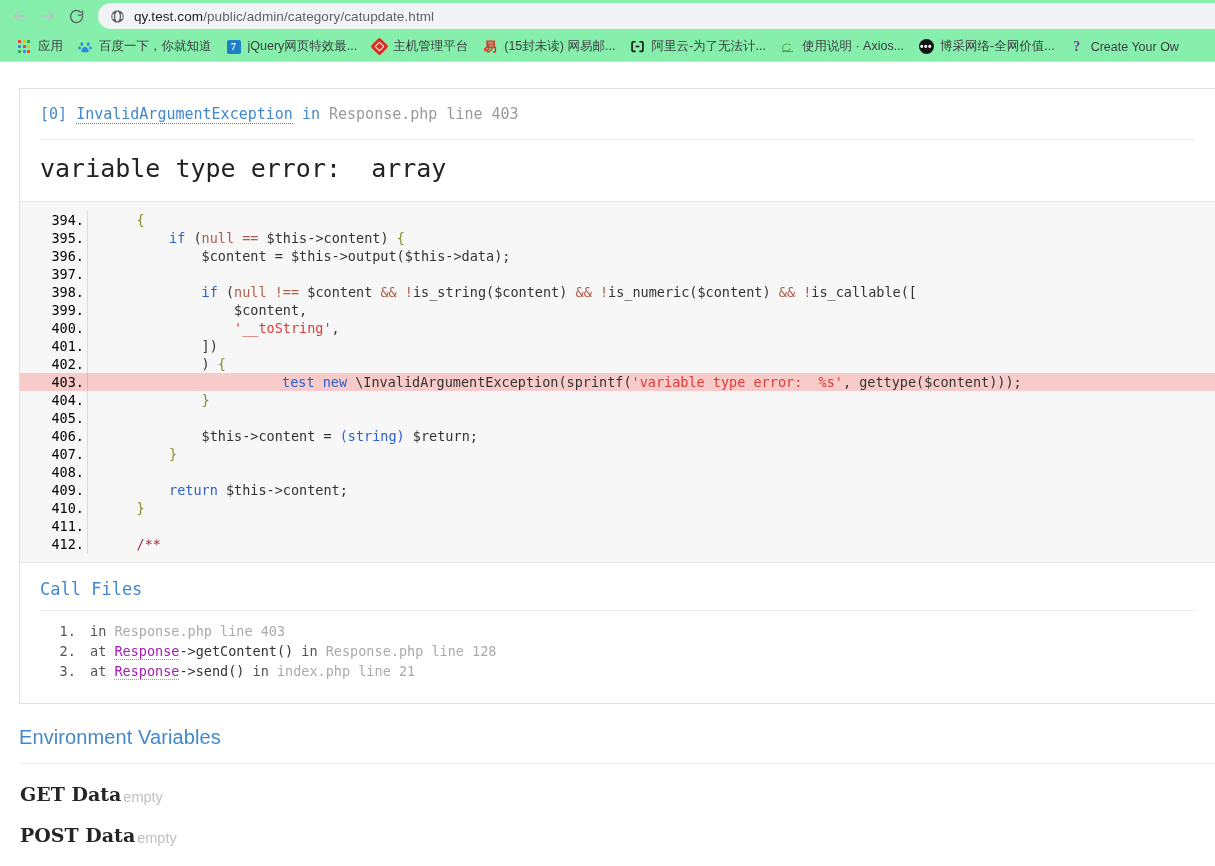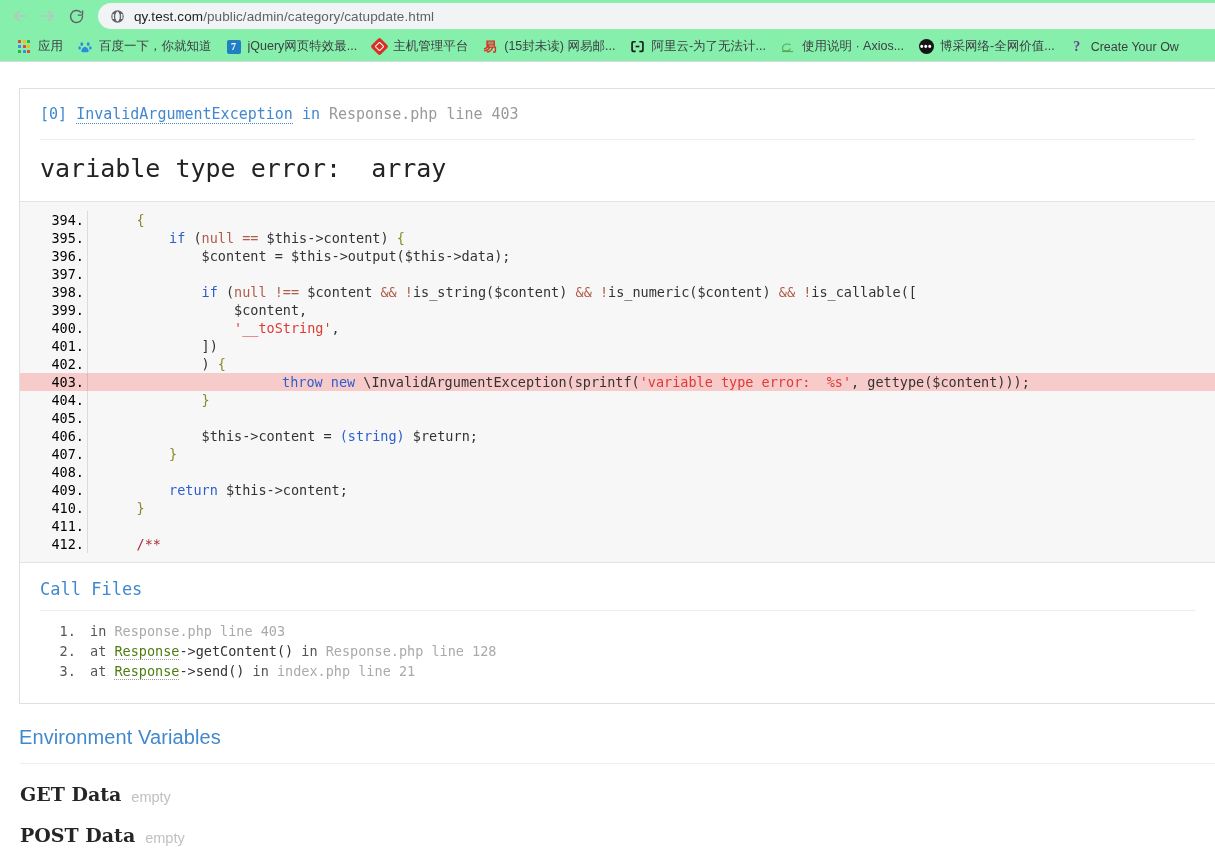--- a/index.html
+++ b/index.html
@@ -252,21 +252,21 @@
     list-style: decimal;
     font-family: "DejaVu Sans Mono", "Liberation Mono", monospace;
     font-size: 13.5px;
     line-height: 20px;
     color: #555;
   }
   .cs-list li { padding-left: 6px; }
   .cs-list li::marker { color: #555; }
   .cs-kw { color: #555; }
   .cs-cls {
-    color: #4d7c0f;
+    color: #a21caf;
     border-bottom: 1px dotted #999;
   }
   .cs-fn { color: #333; }
   .cs-file { color: #aaa; }
 
   
   .env-section {
     padding: 22px 0 0 19px;
   }
   .env-title {
@@ -292,21 +292,21 @@
   .env-key {
     font-family: "DejaVu Serif", "Liberation Serif", serif;
     font-size: 19px;
     font-weight: bold;
     color: #252525;
   }
   .env-empty {
     font-family: "Liberation Sans", sans-serif;
     font-size: 14.5px;
     color: #c0c0c0;
-    margin-left: 10px;
+    margin-left: 2px;
   }
 </style>
 </head>
 <body>
 
 <div class="browser-chrome">
 
   <div class="toolbar-row">
     <div class="nav-btn">
       <span>
@@ -450,21 +450,21 @@
     <div class="code-block" id="code-block">
         <div class="code-line"><span class="ln">394.</span><span class="src"><span class="t-var">    </span><span class="t-brc">{</span></span></div>
         <div class="code-line"><span class="ln">395.</span><span class="src"><span class="t-var">        </span><span class="t-kw">if</span><span class="t-var"> (</span><span class="t-null">null</span><span class="t-var"> </span><span class="t-op">==</span><span class="t-var"> $this-&gt;content) </span><span class="t-brc">{</span></span></div>
         <div class="code-line"><span class="ln">396.</span><span class="src"><span class="t-var">            $content = $this-&gt;output($this-&gt;data);</span></span></div>
         <div class="code-line"><span class="ln">397.</span><span class="src"><span class="t-var"></span></span></div>
         <div class="code-line"><span class="ln">398.</span><span class="src"><span class="t-var">            </span><span class="t-kw">if</span><span class="t-var"> (</span><span class="t-null">null</span><span class="t-var"> </span><span class="t-op">!==</span><span class="t-var"> $content </span><span class="t-op">&amp;&amp;</span><span class="t-var"> </span><span class="t-op">!</span><span class="t-var">is_string($content) </span><span class="t-op">&amp;&amp;</span><span class="t-var"> </span><span class="t-op">!</span><span class="t-var">is_numeric($content) </span><span class="t-op">&amp;&amp;</span><span class="t-var"> </span><span class="t-op">!</span><span class="t-var">is_callable([</span></span></div>
         <div class="code-line"><span class="ln">399.</span><span class="src"><span class="t-var">                $content,</span></span></div>
         <div class="code-line"><span class="ln">400.</span><span class="src"><span class="t-var">                </span><span class="t-str">'__toString'</span><span class="t-var">,</span></span></div>
         <div class="code-line"><span class="ln">401.</span><span class="src"><span class="t-var">            ])</span></span></div>
         <div class="code-line"><span class="ln">402.</span><span class="src"><span class="t-var">            ) </span><span class="t-brc">{</span></span></div>
-        <div class="code-line hl"><span class="ln">403.</span><span class="src"><span class="t-var">                </span><span class="t-kw">throw</span><span class="t-var"> </span><span class="t-kw">new</span><span class="t-var"> \InvalidArgumentException(sprintf(</span><span class="t-str">'variable type error:  %s'</span><span class="t-var">, gettype($content)));</span></span></div>
+        <div class="code-line hl"><span class="ln">403.</span><span class="src"><span class="t-var">                </span><span class="t-kw">test</span><span class="t-var"> </span><span class="t-kw">new</span><span class="t-var"> \InvalidArgumentException(sprintf(</span><span class="t-str">'variable type error:  %s'</span><span class="t-var">, gettype($content)));</span></span></div>
         <div class="code-line"><span class="ln">404.</span><span class="src"><span class="t-var">            </span><span class="t-brc">}</span></span></div>
         <div class="code-line"><span class="ln">405.</span><span class="src"><span class="t-var"></span></span></div>
         <div class="code-line"><span class="ln">406.</span><span class="src"><span class="t-var">            $this-&gt;content = </span><span class="t-kw">(string)</span><span class="t-var"> $return;</span></span></div>
         <div class="code-line"><span class="ln">407.</span><span class="src"><span class="t-var">        </span><span class="t-brc">}</span></span></div>
         <div class="code-line"><span class="ln">408.</span><span class="src"><span class="t-var"></span></span></div>
         <div class="code-line"><span class="ln">409.</span><span class="src"><span class="t-var">        </span><span class="t-kw">return</span><span class="t-var"> $this-&gt;content;</span></span></div>
         <div class="code-line"><span class="ln">410.</span><span class="src"><span class="t-var">    </span><span class="t-brc">}</span></span></div>
         <div class="code-line"><span class="ln">411.</span><span class="src"><span class="t-var"></span></span></div>
         <div class="code-line"><span class="ln">412.</span><span class="src"><span class="t-var">    </span><span class="t-com">/**</span></span></div>
       </div>

